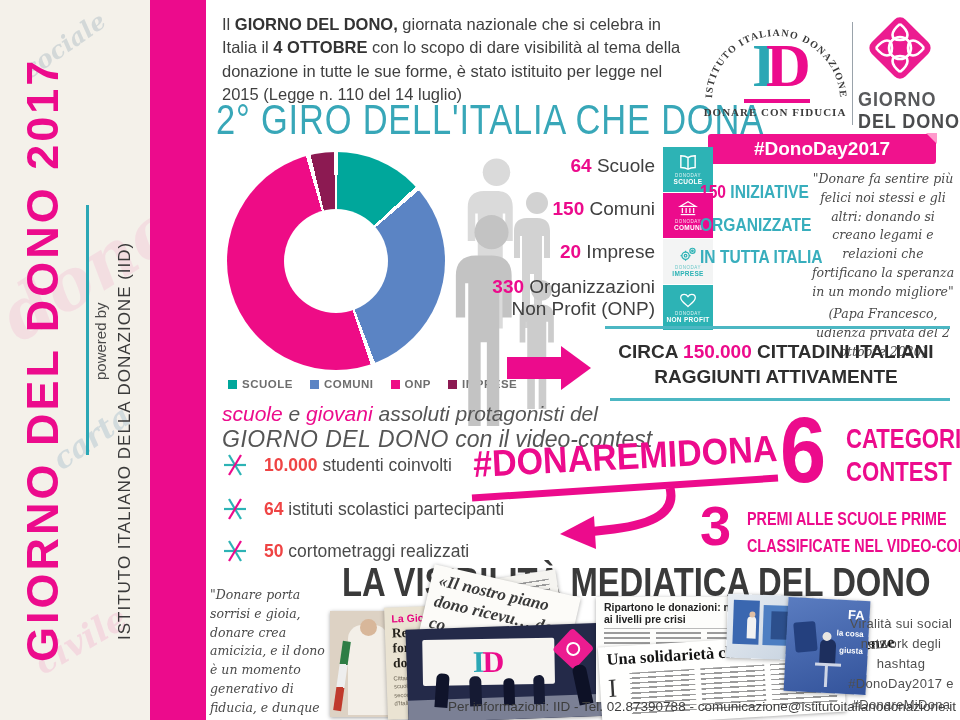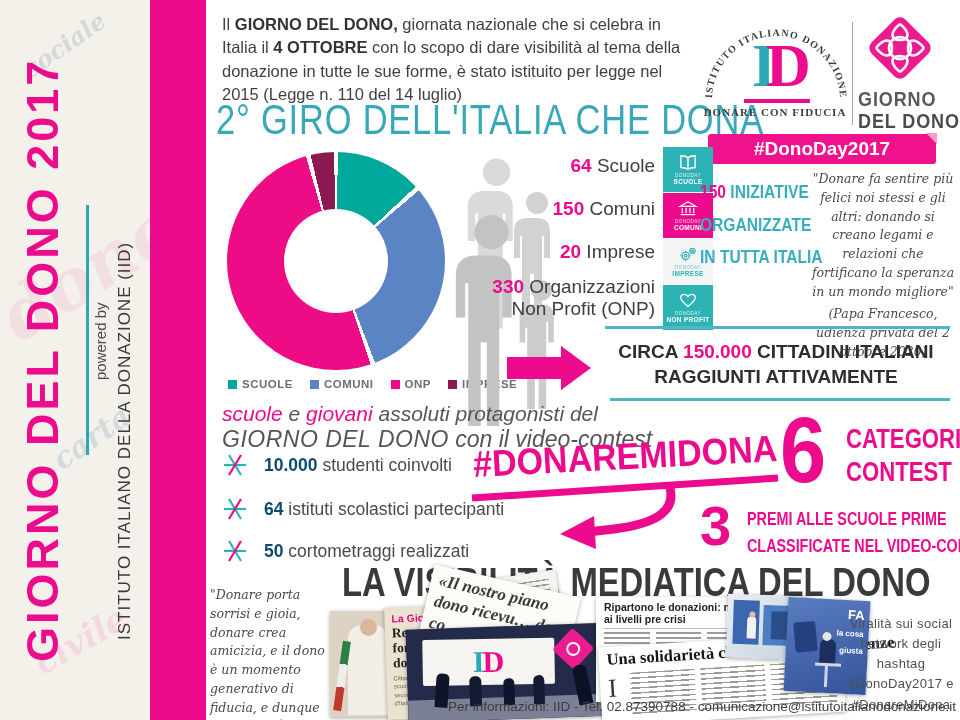--- a/index.html
+++ b/index.html
@@ -65,21 +65,21 @@
   .rule{background:#4cb7c3;height:2.5px;}
   .reach{left:598px;top:340px;width:356px;text-align:center;font-size:19px;font-weight:800;color:#2e2e2e;line-height:1.3;}
   .rarrow-shaft{left:507px;top:357px;width:54px;height:22px;background:#ec0b8c;}
   .rarrow-head{left:561px;top:346px;width:0;height:0;border-top:22px solid transparent;
      border-bottom:22px solid transparent;border-left:30px solid #ec0b8c;}
   
   .vc1{left:222px;top:402px;font-size:21px;font-style:italic;color:#555;}
   .vc2{left:222px;top:426px;font-size:23px;font-style:italic;color:#555;}
   .vc2 .caps{letter-spacing:.5px;}
   .bullet{left:222px;display:flex;align-items:center;gap:16px;font-size:17.5px;color:#4a4a4a;}
-  .bullet b{color:#0c4a6e;font-weight:700;}
+  .bullet b{color:#ef4444;font-weight:700;}
   .hashtag{left:472px;top:444px;font-size:37px;font-weight:800;color:#ec0b8c;transform:rotate(-3deg) scaleX(.92);
      transform-origin:0 0;letter-spacing:0;}
   .n6{left:780px;top:404px;font-size:92px;font-weight:700;color:#ec0b8c;line-height:1;transform:scaleX(.9);transform-origin:0 0;}
   .cat{left:846px;font-size:27px;font-weight:700;color:#ec0b8c;}
   .n3{left:700px;top:498px;font-size:56px;font-weight:700;color:#ec0b8c;line-height:1;}
   .prize{left:747px;font-size:17.5px;font-weight:700;color:#ec0b8c;}
   
   .media-title{left:342px;top:560px;font-size:40px;font-weight:800;color:#3a3a3a;letter-spacing:0;}
   .matta{left:210px;top:586px;width:122px;font-size:12.5px;line-height:1.5;text-align:left;}
   .stripes{background:repeating-linear-gradient(#9b9b9b 0 1.5px,transparent 1.5px 5px);}

